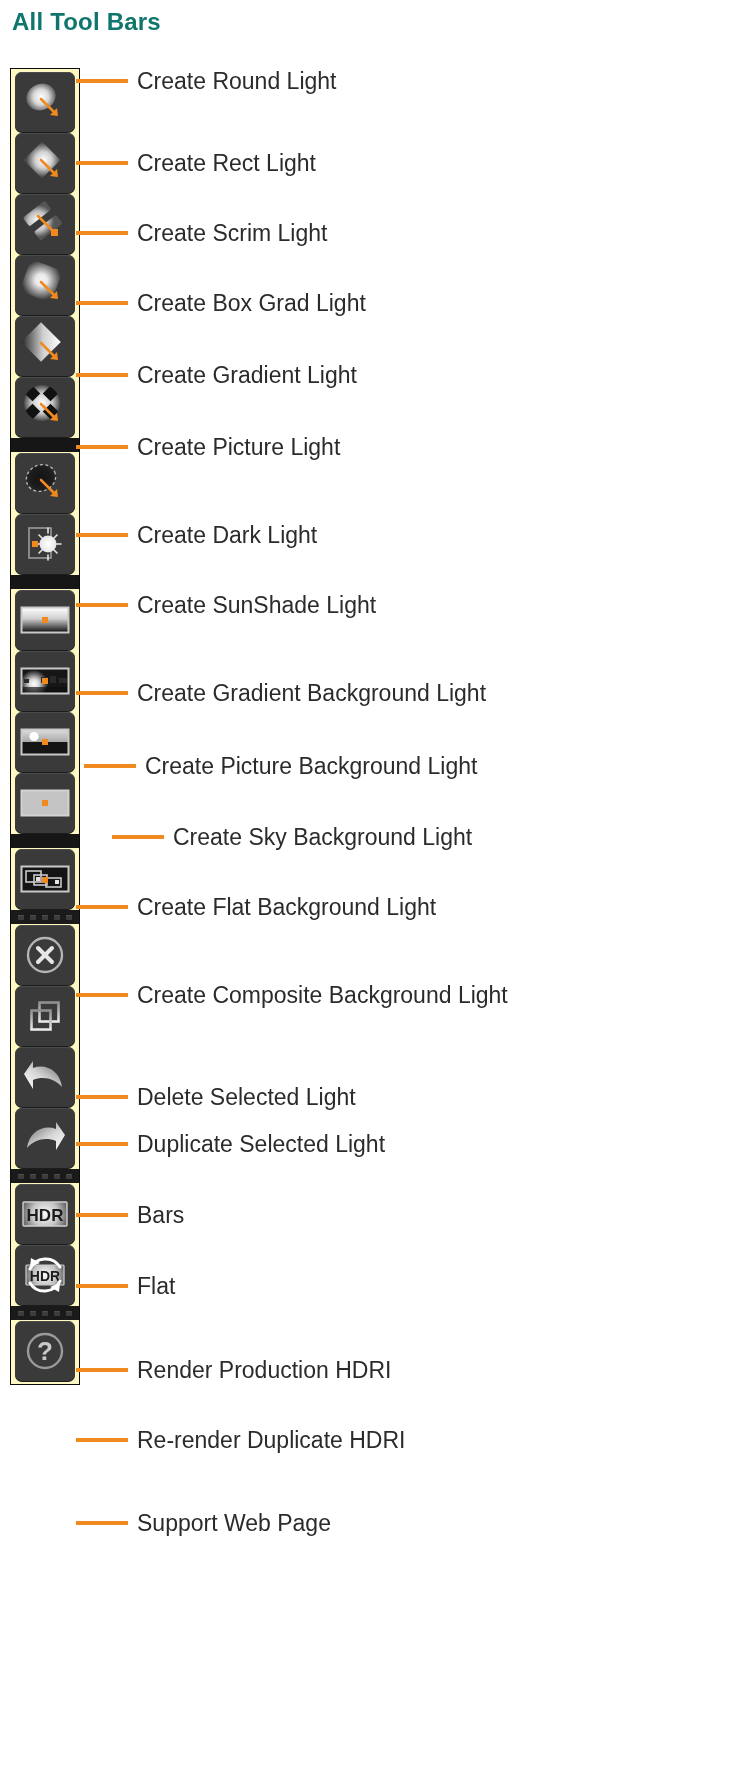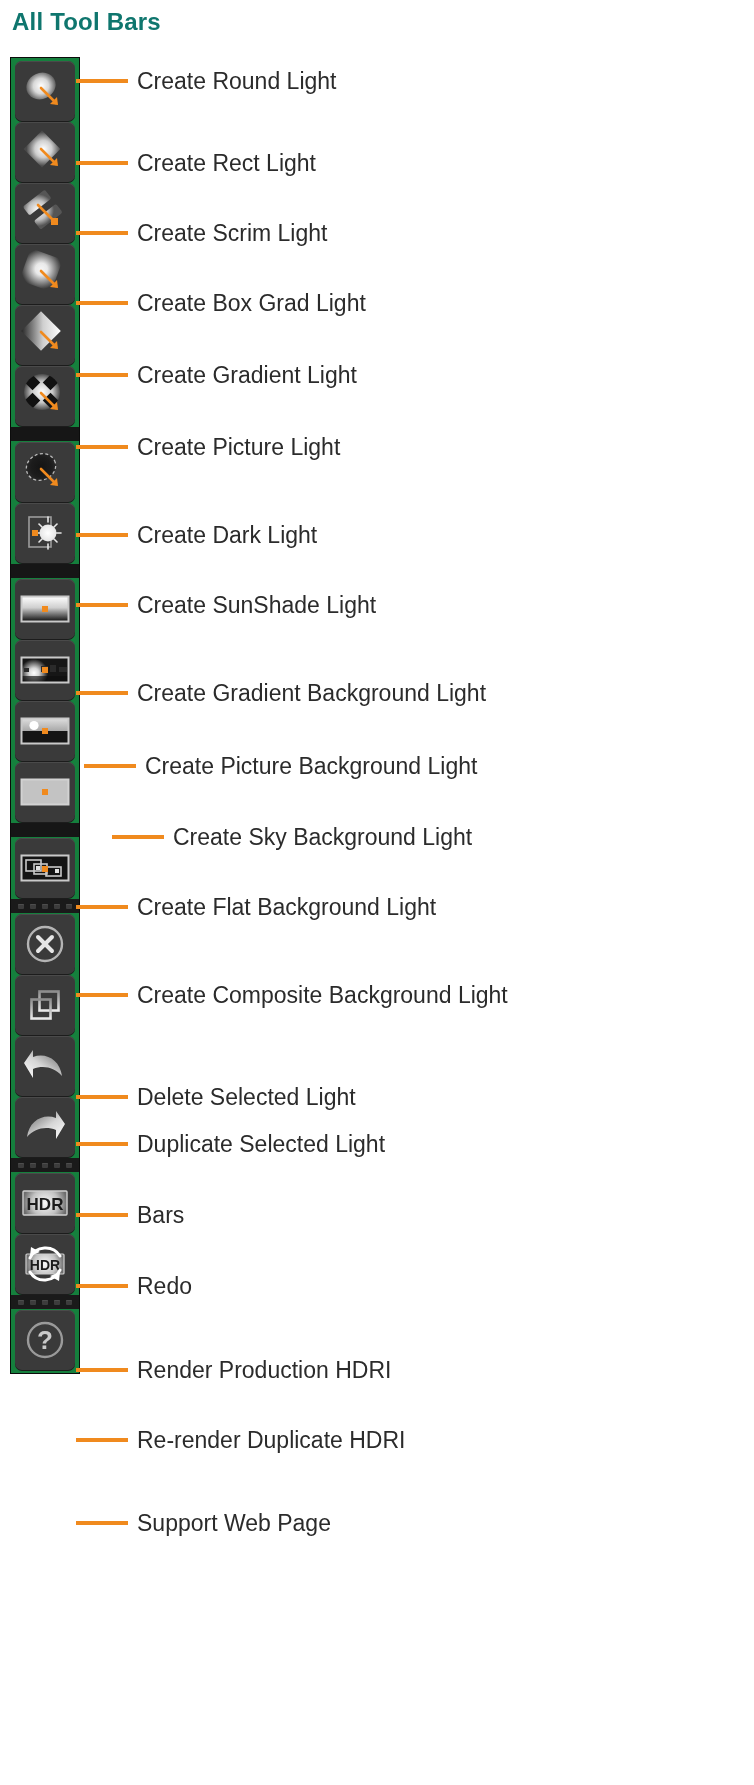--- a/index.html
+++ b/index.html
@@ -15,23 +15,23 @@
     left:12px; top:8px;
     font-size:24px;
     font-weight:bold;
     color:#0f766e;
     letter-spacing:0.2px;
   }
 
   
   #toolbar{
     position:absolute;
-    left:10px; top:57px;
+    left:10px; top:68px;
     width:70px;
-    background:#15803d;
+    background:#fef9c3;
     border:1px solid #0b0b0b;
     box-sizing:border-box;
     padding:2px 0 2px 0;
   }
   .tb-row{position:relative;}
 
   .tool-btn{
     position:relative;
     width:60px;height:60px;
     margin:1px auto;
@@ -481,21 +481,21 @@
     <div class="callout" style="top: 1134px;">
       <span class="lead"></span>
       <span class="lead-label">Duplicate Selected Light</span>
     </div>
     <div class="callout" style="top: 1205px;">
       <span class="lead"></span>
       <span class="lead-label">Bars</span>
     </div>
     <div class="callout" style="top: 1276px;">
       <span class="lead"></span>
-      <span class="lead-label">Redo</span>
+      <span class="lead-label">Flat</span>
     </div>
     <div class="callout" style="top: 1360px;">
       <span class="lead"></span>
       <span class="lead-label">Render Production HDRI</span>
     </div>
     <div class="callout" style="top: 1430px;">
       <span class="lead"></span>
       <span class="lead-label">Re-render Duplicate HDRI</span>
     </div>
     <div class="callout" style="top: 1513px;">

